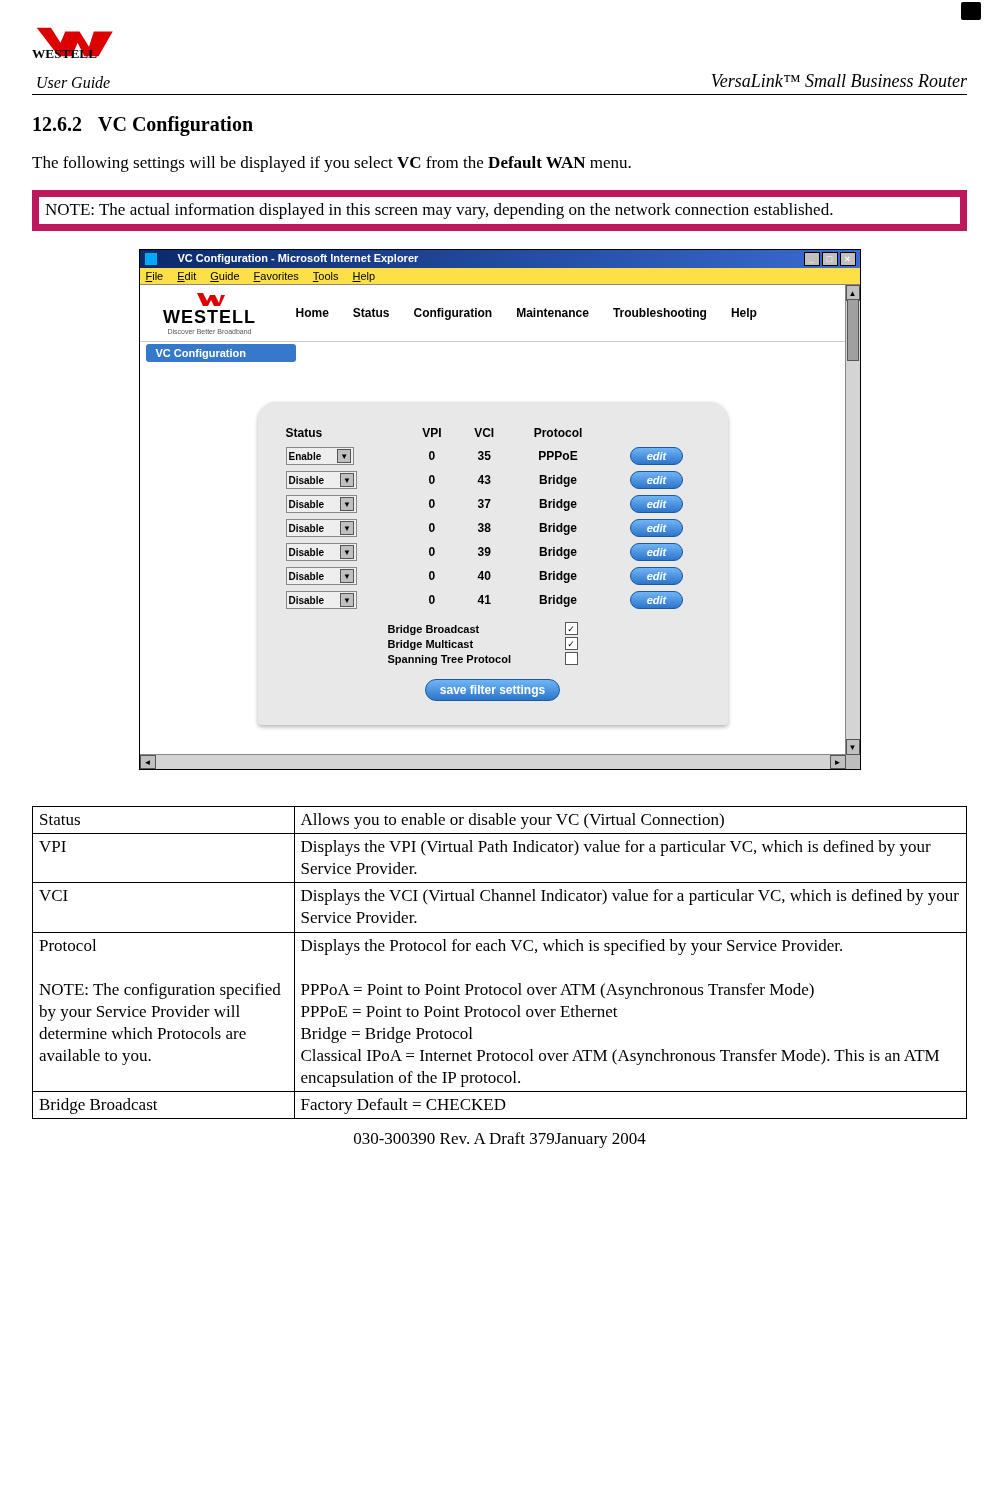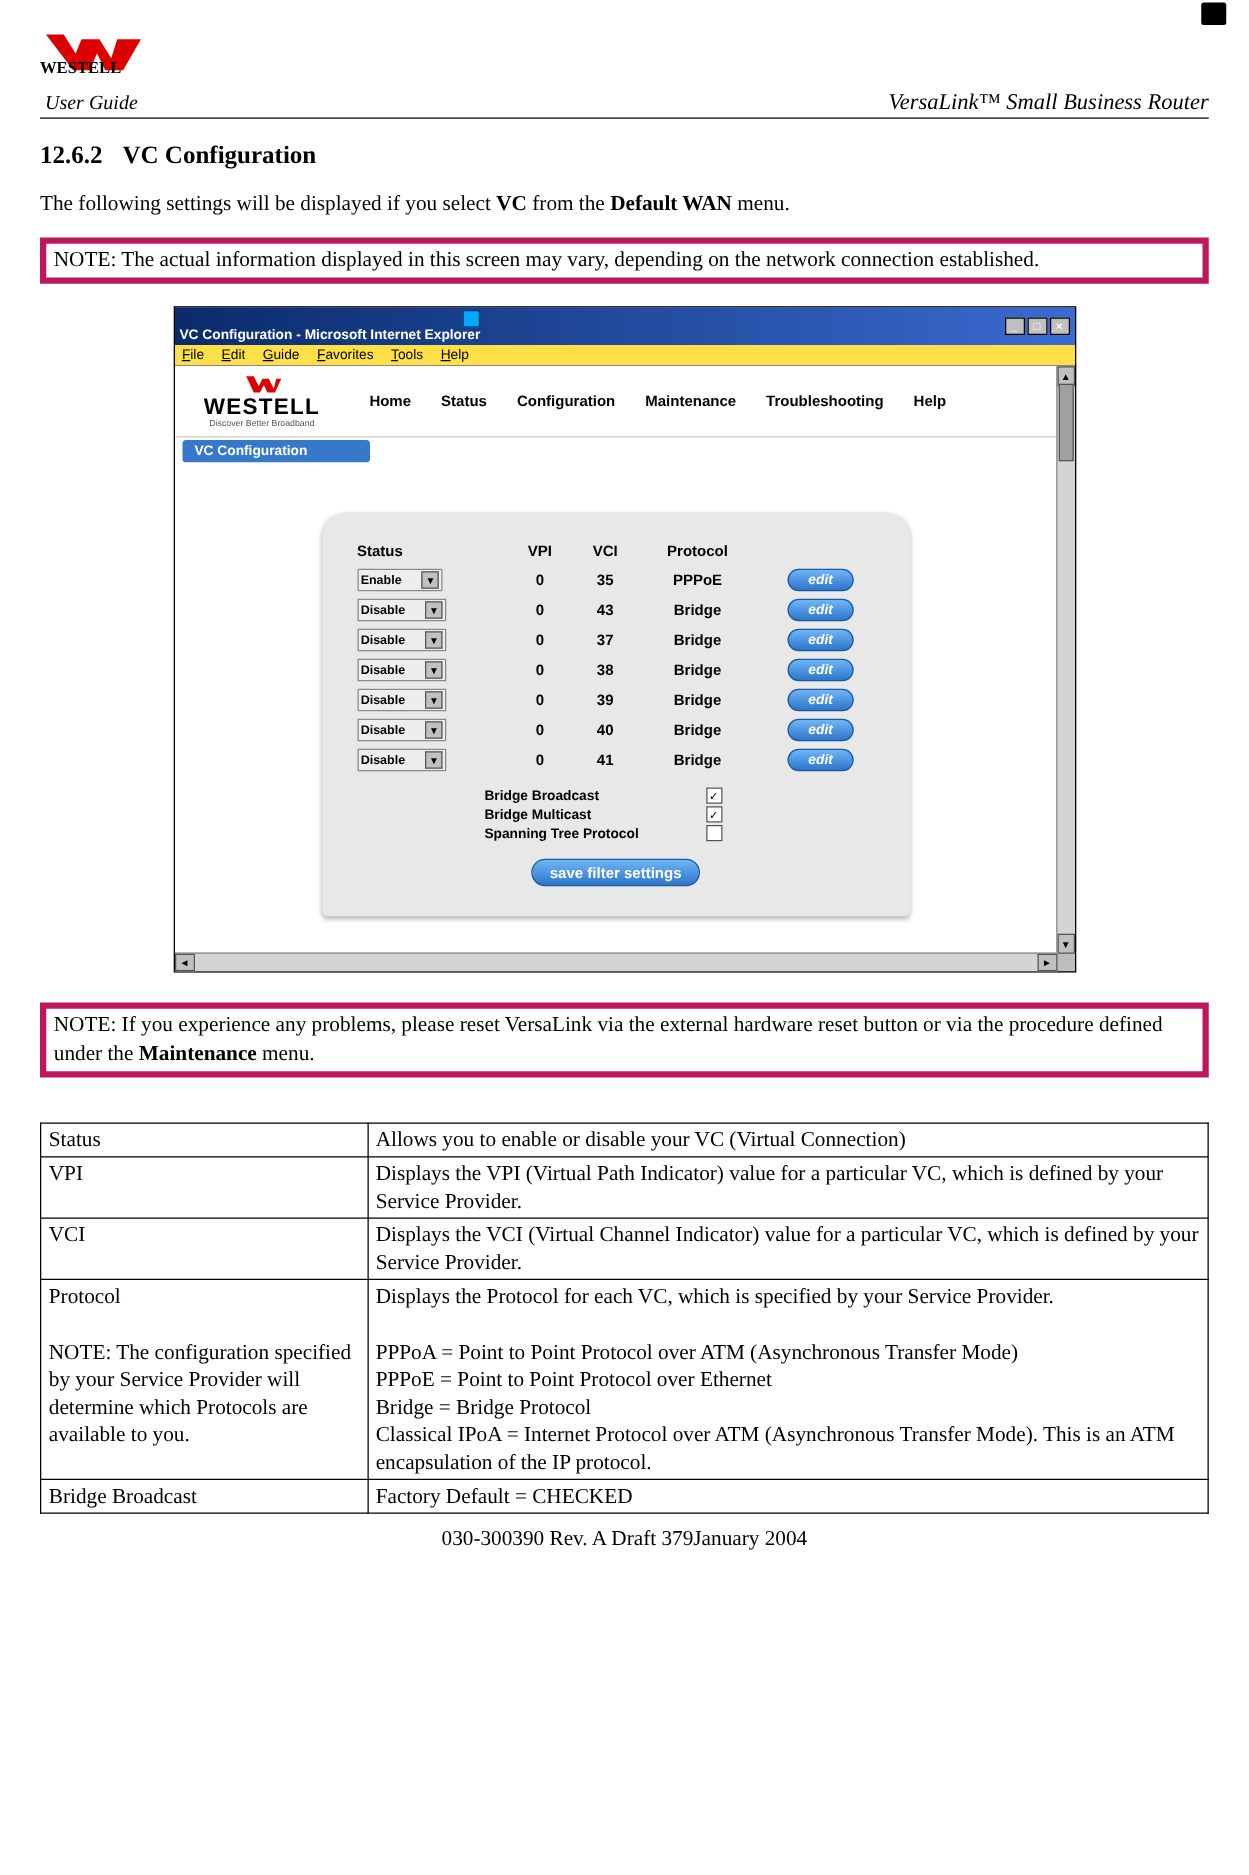--- a/index.html
+++ b/index.html
@@ -22,21 +22,21 @@
     margin-bottom: 18px;
   }
   .logo-block { display: flex; flex-direction: column; align-items: flex-start; }
   .logo-svg { width: 95px; height: 40px; }
   .user-guide { font-style: italic; font-size: 16px; margin-top: 14px; margin-left: 4px;}
   .product-title { font-style: italic; font-size: 18px; text-align: right; }
   h2.section { font-size: 20px; font-weight: bold; margin: 8px 0 16px 0; }
   h2.section .num { margin-right: 16px; }
   p.intro { margin: 6px 0 16px 0; line-height: 1.3;}
   .note-box {
-    border: 5px solid #be185d;
+    border: 7px solid #be185d;
     padding: 2px 6px;
     margin: 8px 0 18px 0;
     line-height: 1.35;
   }
   .screenshot-wrap { display: flex; justify-content: center; margin: 10px 0 24px 0;}
   .screenshot {
     width: 720px;
     border: 1px solid #000;
     background: #bdbdbd;
     font-family: Tahoma, Arial, sans-serif;
@@ -44,21 +44,21 @@
     color: #000;
   }
   .ss-titlebar {
     background: linear-gradient(to right,#0a2a6b,#3a6bd1);
     color:#fff;
     display:flex; justify-content:space-between; align-items:center;
     padding: 2px 4px;
     font-weight: bold;
     font-size: 11px;
   }
-  .ss-title-left { display:flex; align-items:flex-end; gap:0;flex-direction:column;}
+  .ss-title-left { display:flex; align-items:flex-start; gap:20px;}
   .ss-title-left .ie-icon { width:12px; height:12px; background:#0af; border:1px solid #036;}
   .win-btns { display:flex; gap:2px;}
   .win-btns span { width:14px; height:12px; background:#c0c0c0; border:1px solid #000; display:inline-flex; align-items:center; justify-content:center; font-size:9px;}
   .ss-menubar { background:#fde047; padding:2px 6px; display:flex; gap:14px; border-bottom:1px solid #888;}
   .ss-menubar span { font-size:11px; text-decoration: underline; text-decoration-color: transparent;}
   .ss-menubar span::first-letter { text-decoration: underline;}
   .ss-body { background:#fff; position:relative; padding:0; }
   .ss-topbanner { display:flex; align-items:center; background:#fff; border-bottom:1px solid #ccc;}
   .ss-westell-logo { width:120px; height:48px; display:flex; flex-direction:column; align-items:center; justify-content:center; margin:4px 10px;}
   .ss-westell-logo .big { font-family: Arial Black, Arial; font-weight:900; font-size:18px; letter-spacing:1px;}
@@ -309,23 +309,20 @@
           <div class="down">▼</div>
         </div>
         <div class="ss-scroll-h">
           <div class="lft">◄</div>
           <div class="rgt">►</div>
         </div>
       </div>
     </div>
   </div>
 
-  <div class="note-box">
-    <span>NOTE: If you experience any problems, please reset VersaLink via the external hardware reset button or via the procedure defined under the </span><b>Maintenance</b><span> menu.</span>
-  </div>
 
   <table class="def-table">
     <tbody>
         <tr>
       <td>Status</td>
       <td>Allows you to enable or disable your VC (Virtual Connection)</td>
     </tr>
     <tr>
       <td>VPI</td>
       <td>Displays the VPI (Virtual Path Indicator) value for a particular VC, which is defined by your Service Provider.</td>

